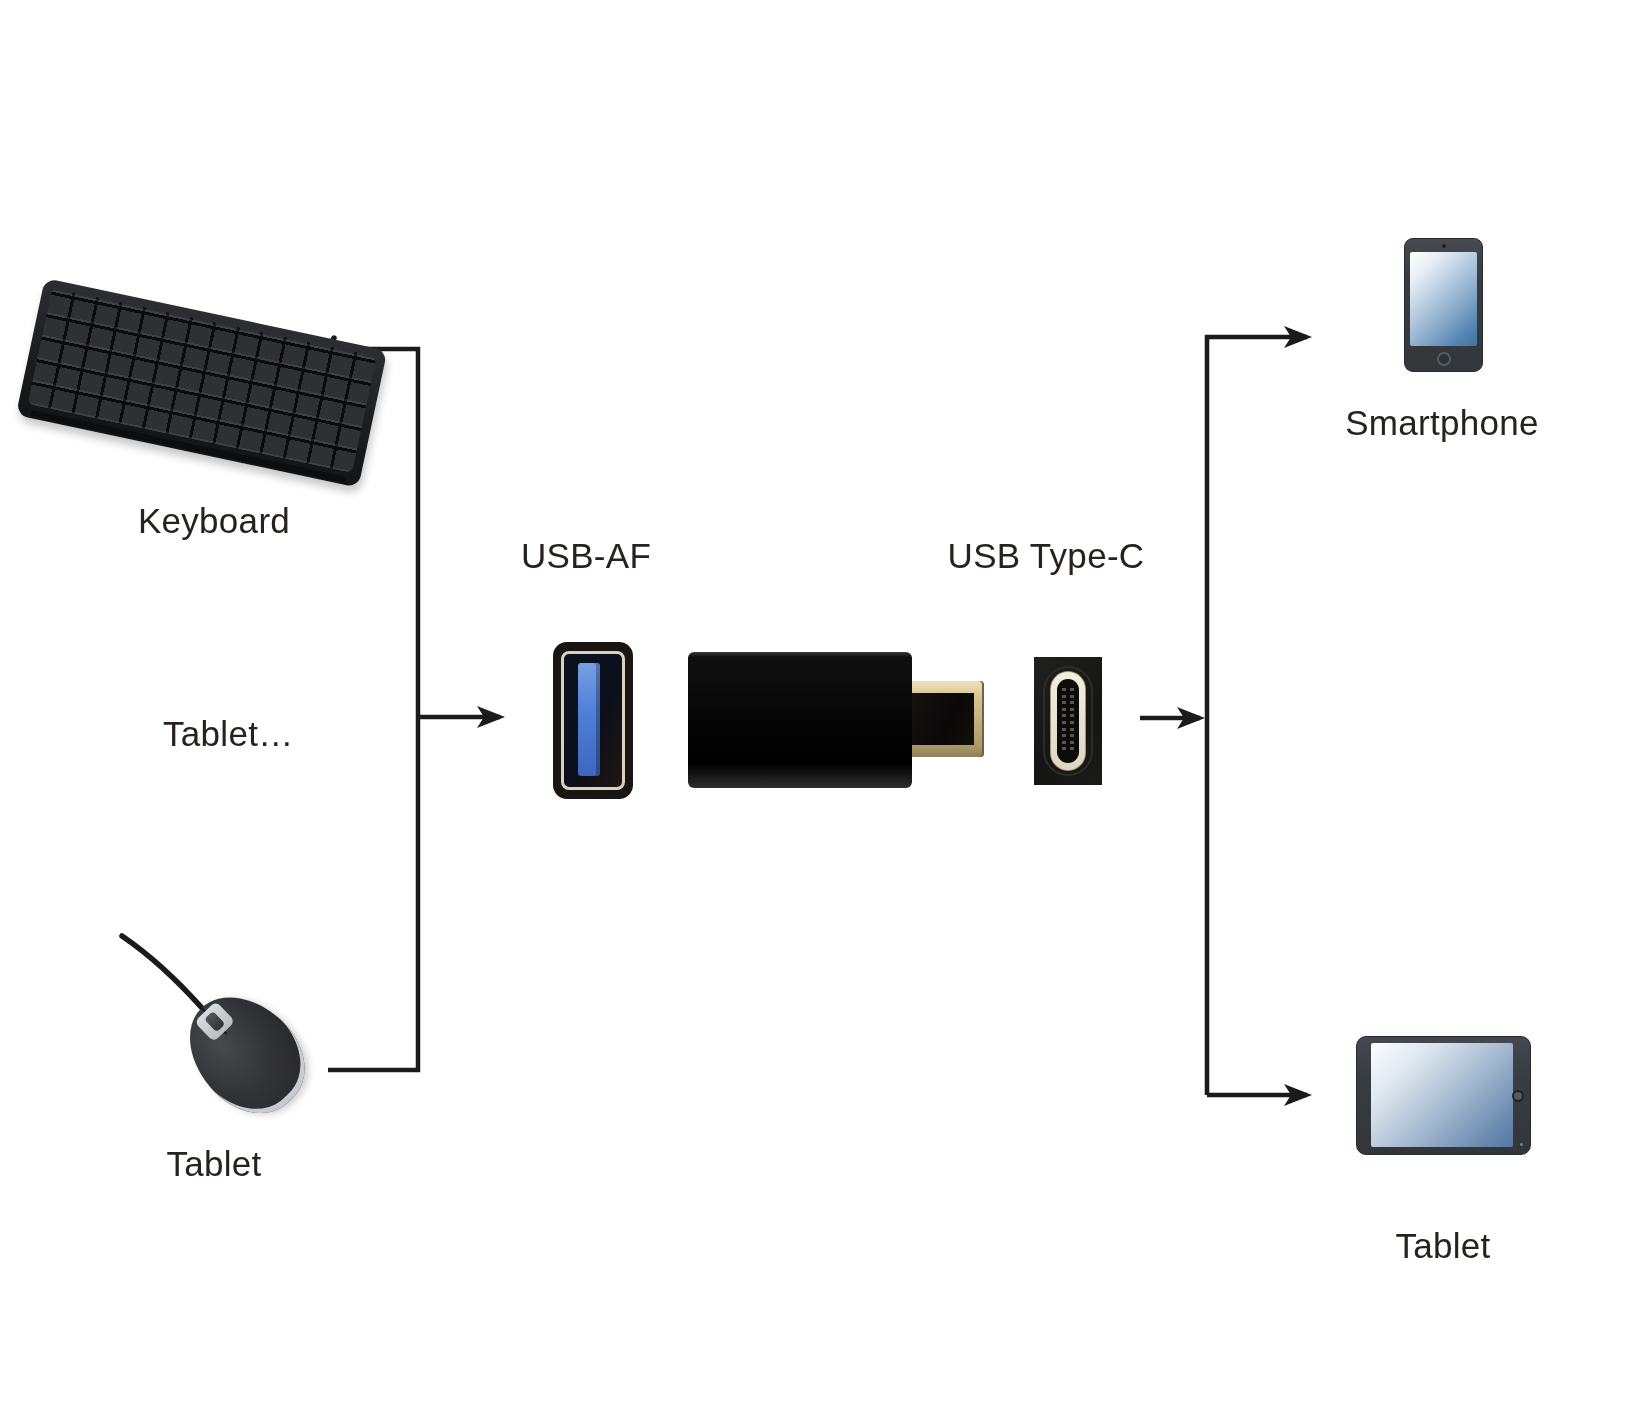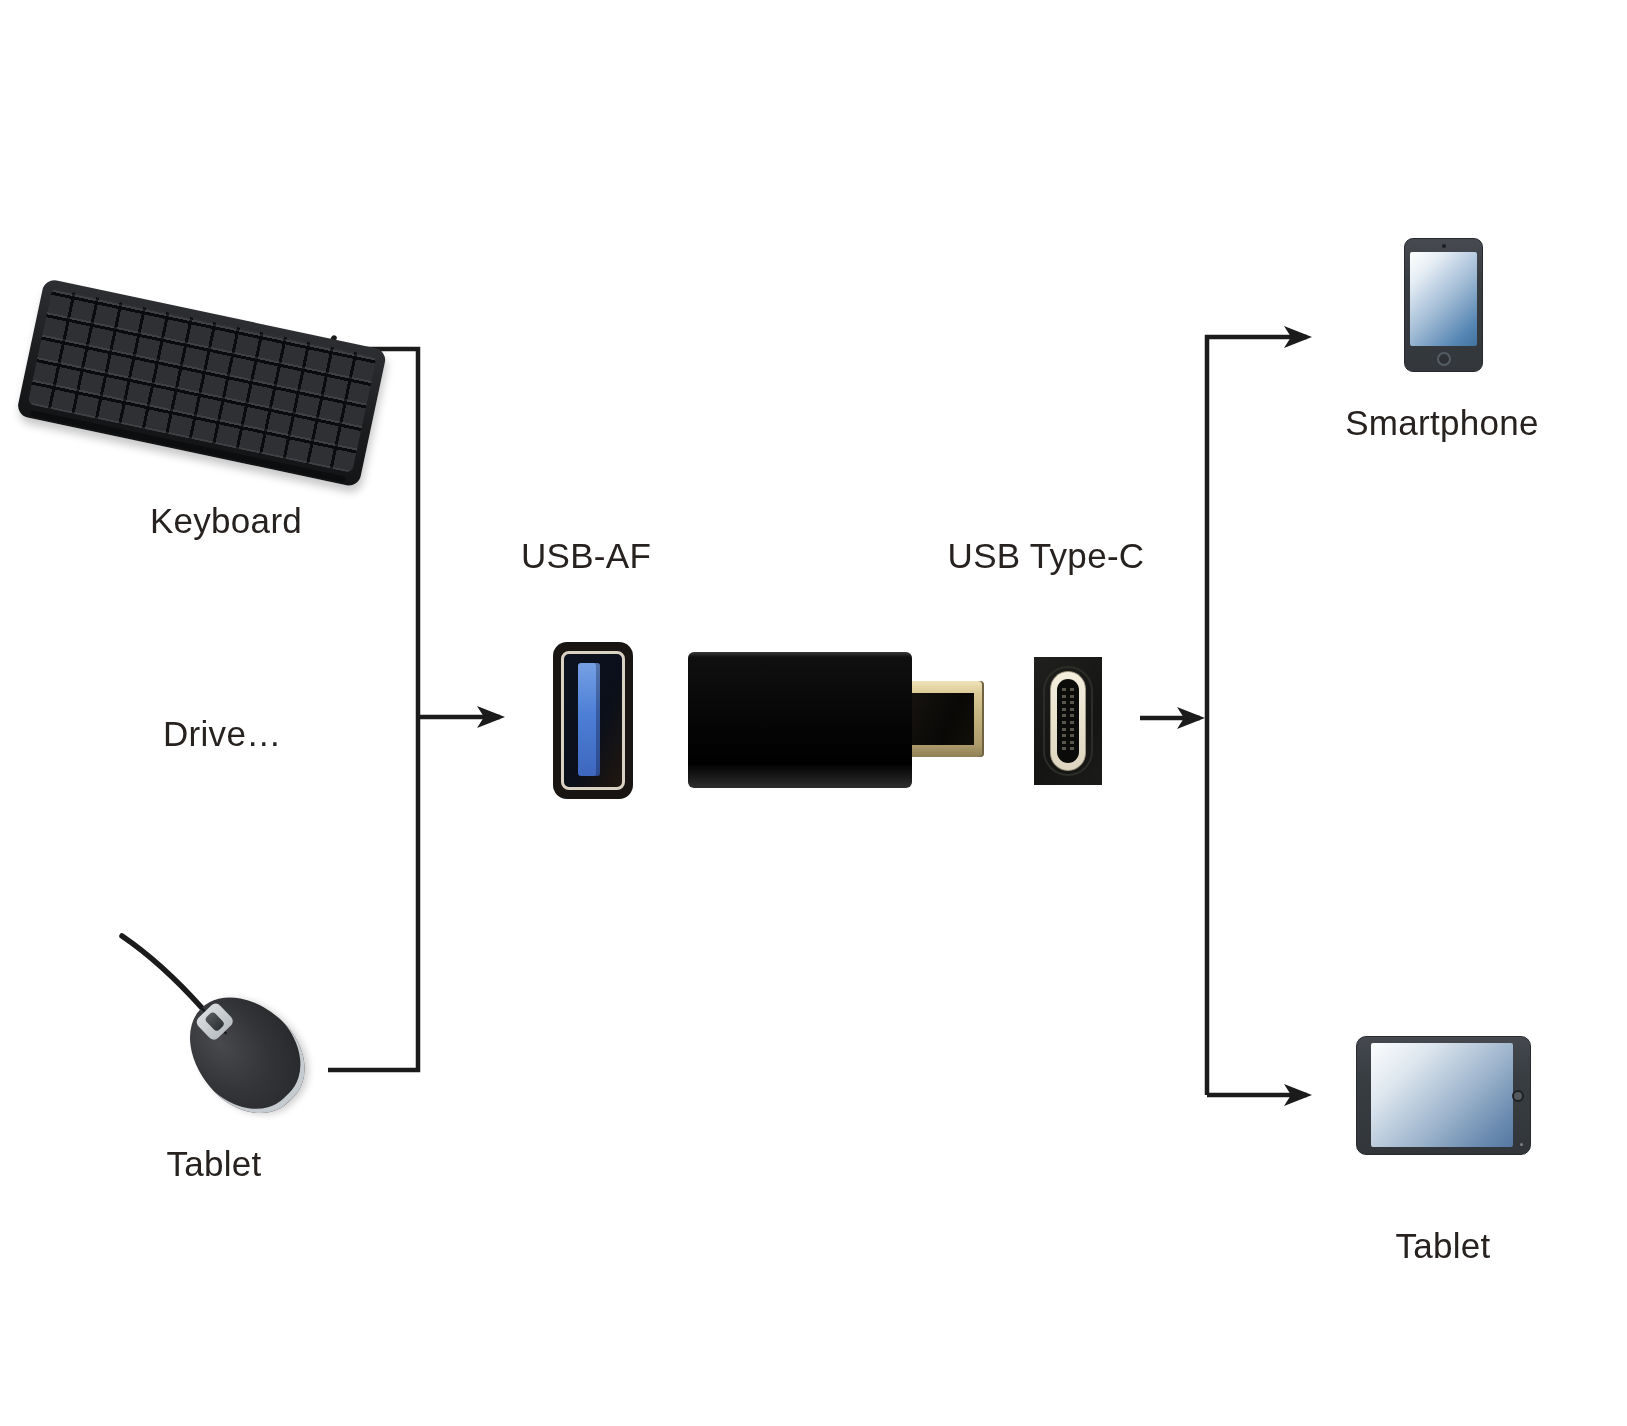--- a/index.html
+++ b/index.html
@@ -177,23 +177,23 @@
 
     <path d="M1207,1095 V337 H1307" stroke="#1b1b1b" stroke-width="4.5" marker-end="url(#arrow)"></path>
 
     <path d="M1207,1095 H1307" stroke="#1b1b1b" stroke-width="4.5" marker-end="url(#arrow)"></path>
   </svg>
 
   <div class="keyboard">
     <div class="keyboard-keys"></div>
     <div class="keyboard-foot"></div>
   </div>
-  <div class="label center" style="left:214px;top:503px;margin-left:12px;">Keyboard</div>
-
-  <div class="label" style="left:163px;top:716px;">Drive…</div>
+  <div class="label center" style="left:214px;top:503px;">Keyboard</div>
+
+  <div class="label" style="left:163px;top:716px;">Tablet…</div>
 
   <div class="mouse">
     <div class="mouse-body">
       <div class="mouse-seam"></div>
       <div class="mouse-scroll">
         <div class="mouse-wheel"></div>
       </div>
     </div>
   </div>
   <div class="label center" style="left:214px;top:1146px;">Tablet</div>

